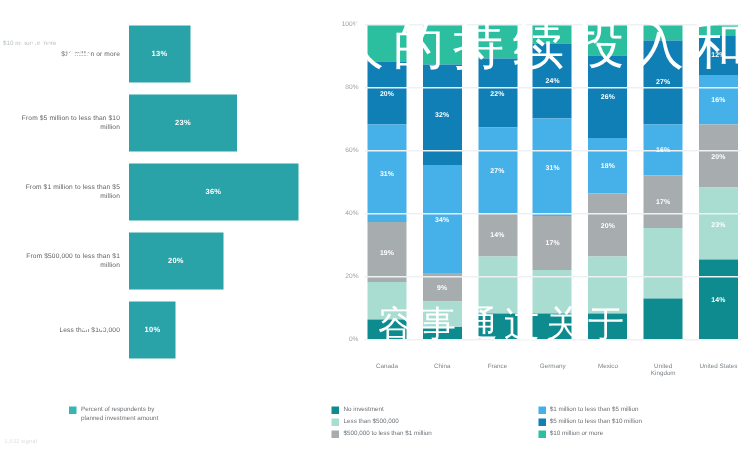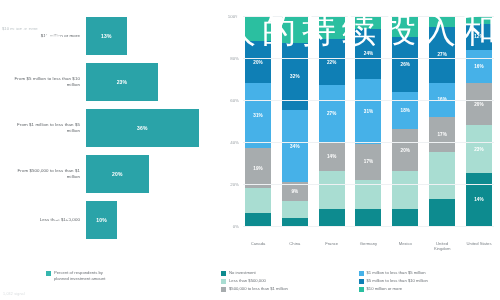--- a/index.html
+++ b/index.html
@@ -350,14 +350,15 @@
         </div>
         <div class="legend-item">
           <span class="legend-sw" style="background: rgb(43, 191, 160);"></span>
           <span class="legend-lbl">$10 million or more</span>
         </div>
       </div>
   </div>
 
   <div class="cjk cjk-left">施若</div>
   <div class="cjk cjk-top">人的持续投入和</div>
+  <div class="cjk cjk-bottom">容事通过关于</div>
   <div class="cjk cjk-leftlow">资</div>
 </div>
 
 </body></html>

